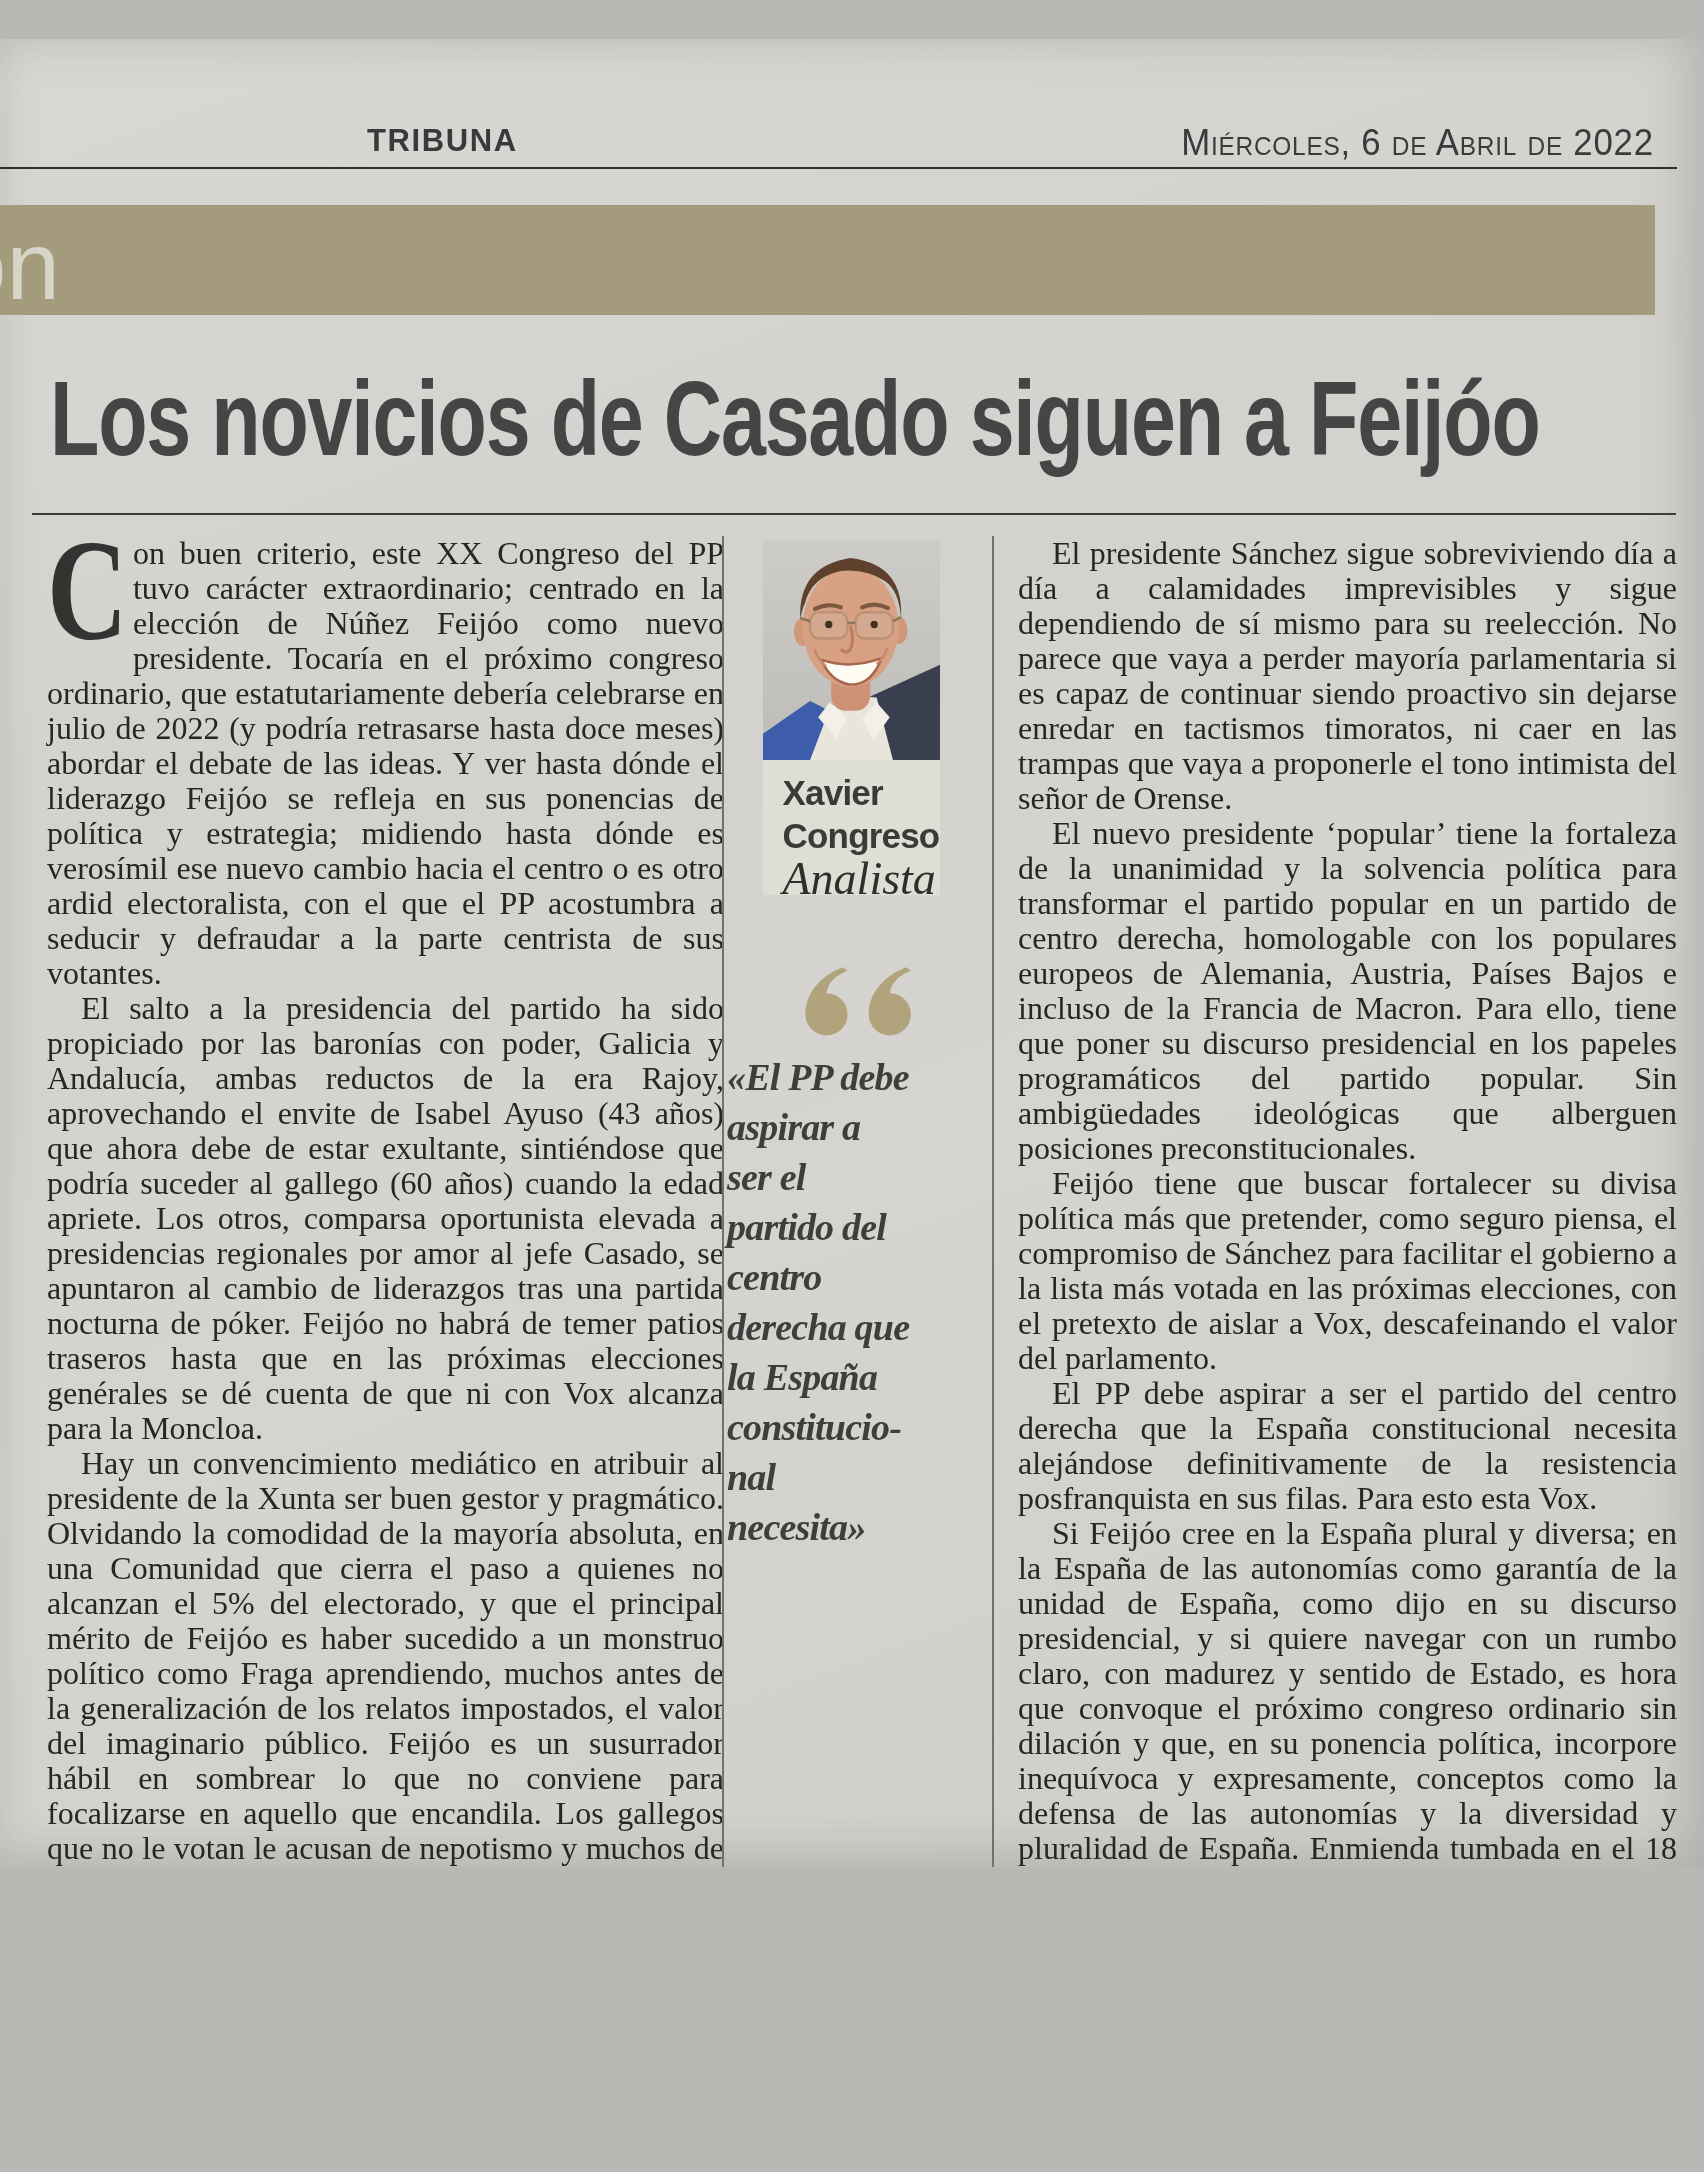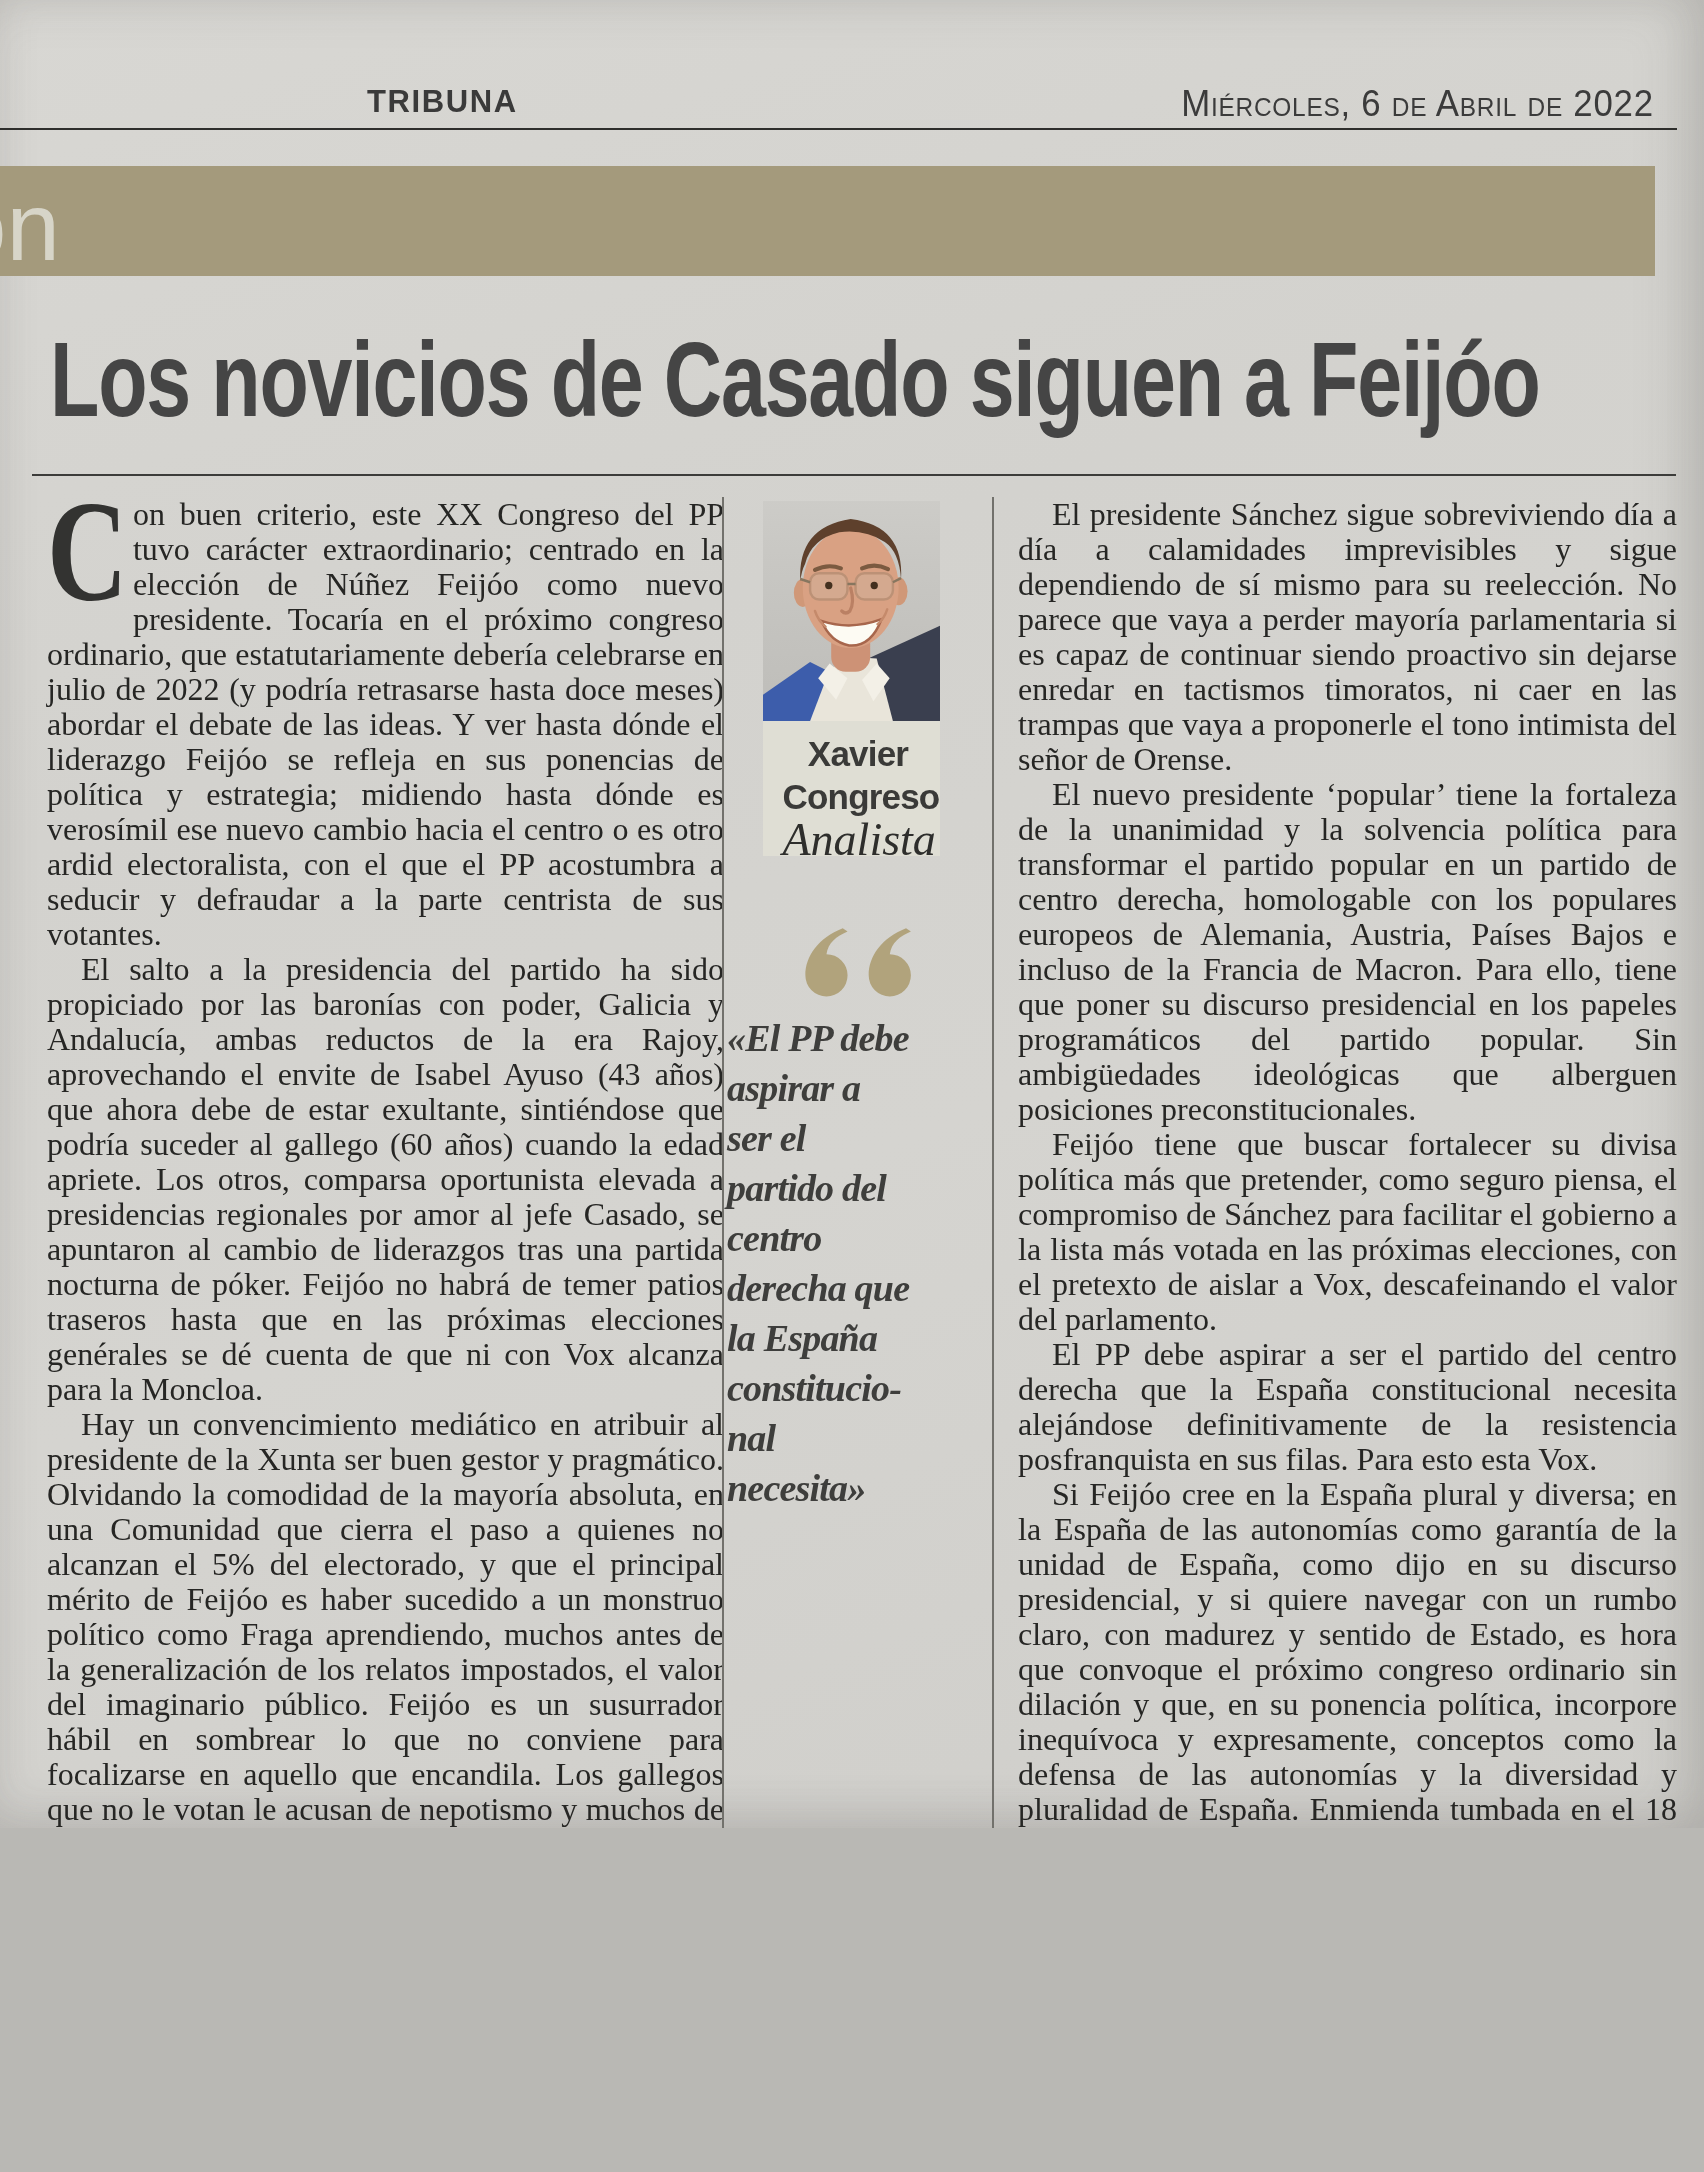--- a/index.html
+++ b/index.html
@@ -1,20 +1,21 @@
 <!DOCTYPE html>
 <html style="font-size:13px"><head>
 <meta charset="utf-8">
 <style>
   html,body{margin:0;padding:0;background:#b9b8b4;}
   .page{
     position:relative;width:1704px;height:1828px;overflow:hidden;
     background:linear-gradient(160deg,#d8d7d3 0%,#d3d2ce 35%,#d5d4d0 60%,#cfceca 100%);
     font-family:"Liberation Serif",serif;color:#262624;
     box-shadow:inset -23px 0 49px rgba(96,94,88,.18), inset 0 -16px 41px rgba(96,94,88,.12);
+    margin-top:39px;
   }
   
   .tribuna{
     position:absolute;left:367px;top:84px;
     font-family:"Liberation Sans",sans-serif;font-weight:700;font-size:31px;
     letter-spacing:1.6px;color:#3a3a3a;
   }
   .date{
     position:absolute;right:50px;top:83px;
     font-family:"Liberation Sans",sans-serif;font-size:37px;font-variant:small-caps;
@@ -52,21 +53,21 @@
     color:#333331;transform:scaleX(.78);transform-origin:left bottom;margin:3.2px 4.9px 0 0;
   }
   b{font-weight:400;}
   .vrule{position:absolute;top:497px;width:1.6px;height:1610px;background:#72716c;}
   .vrule.left{left:722px;}
   .vrule.right{left:992px;}
   
   .photo{position:absolute;left:763px;top:501px;width:177px;height:220px;display:block;}
   .caption{
     position:absolute;left:763px;top:721px;width:177px;height:135px;
-    background:#dfded4;box-sizing:border-box;padding:11.4px 6.5px 0 19.5px;text-align:center;
+    background:#dfded4;box-sizing:border-box;padding:11.4px 6.5px 0 19.5px;
   }
   .caption .a-name{
     font-family:"Liberation Sans",sans-serif;font-weight:700;font-size:35px;line-height:43px;
     color:#3a3a38;letter-spacing:-0.8px;
   }
   .caption .a-role{
     font-family:"Liberation Serif",serif;font-style:italic;font-size:46px;line-height:44px;color:#2e2e2c;
   }
   
   .quote-mark{position:absolute;left:794px;top:925px;width:138px;height:78px;}

